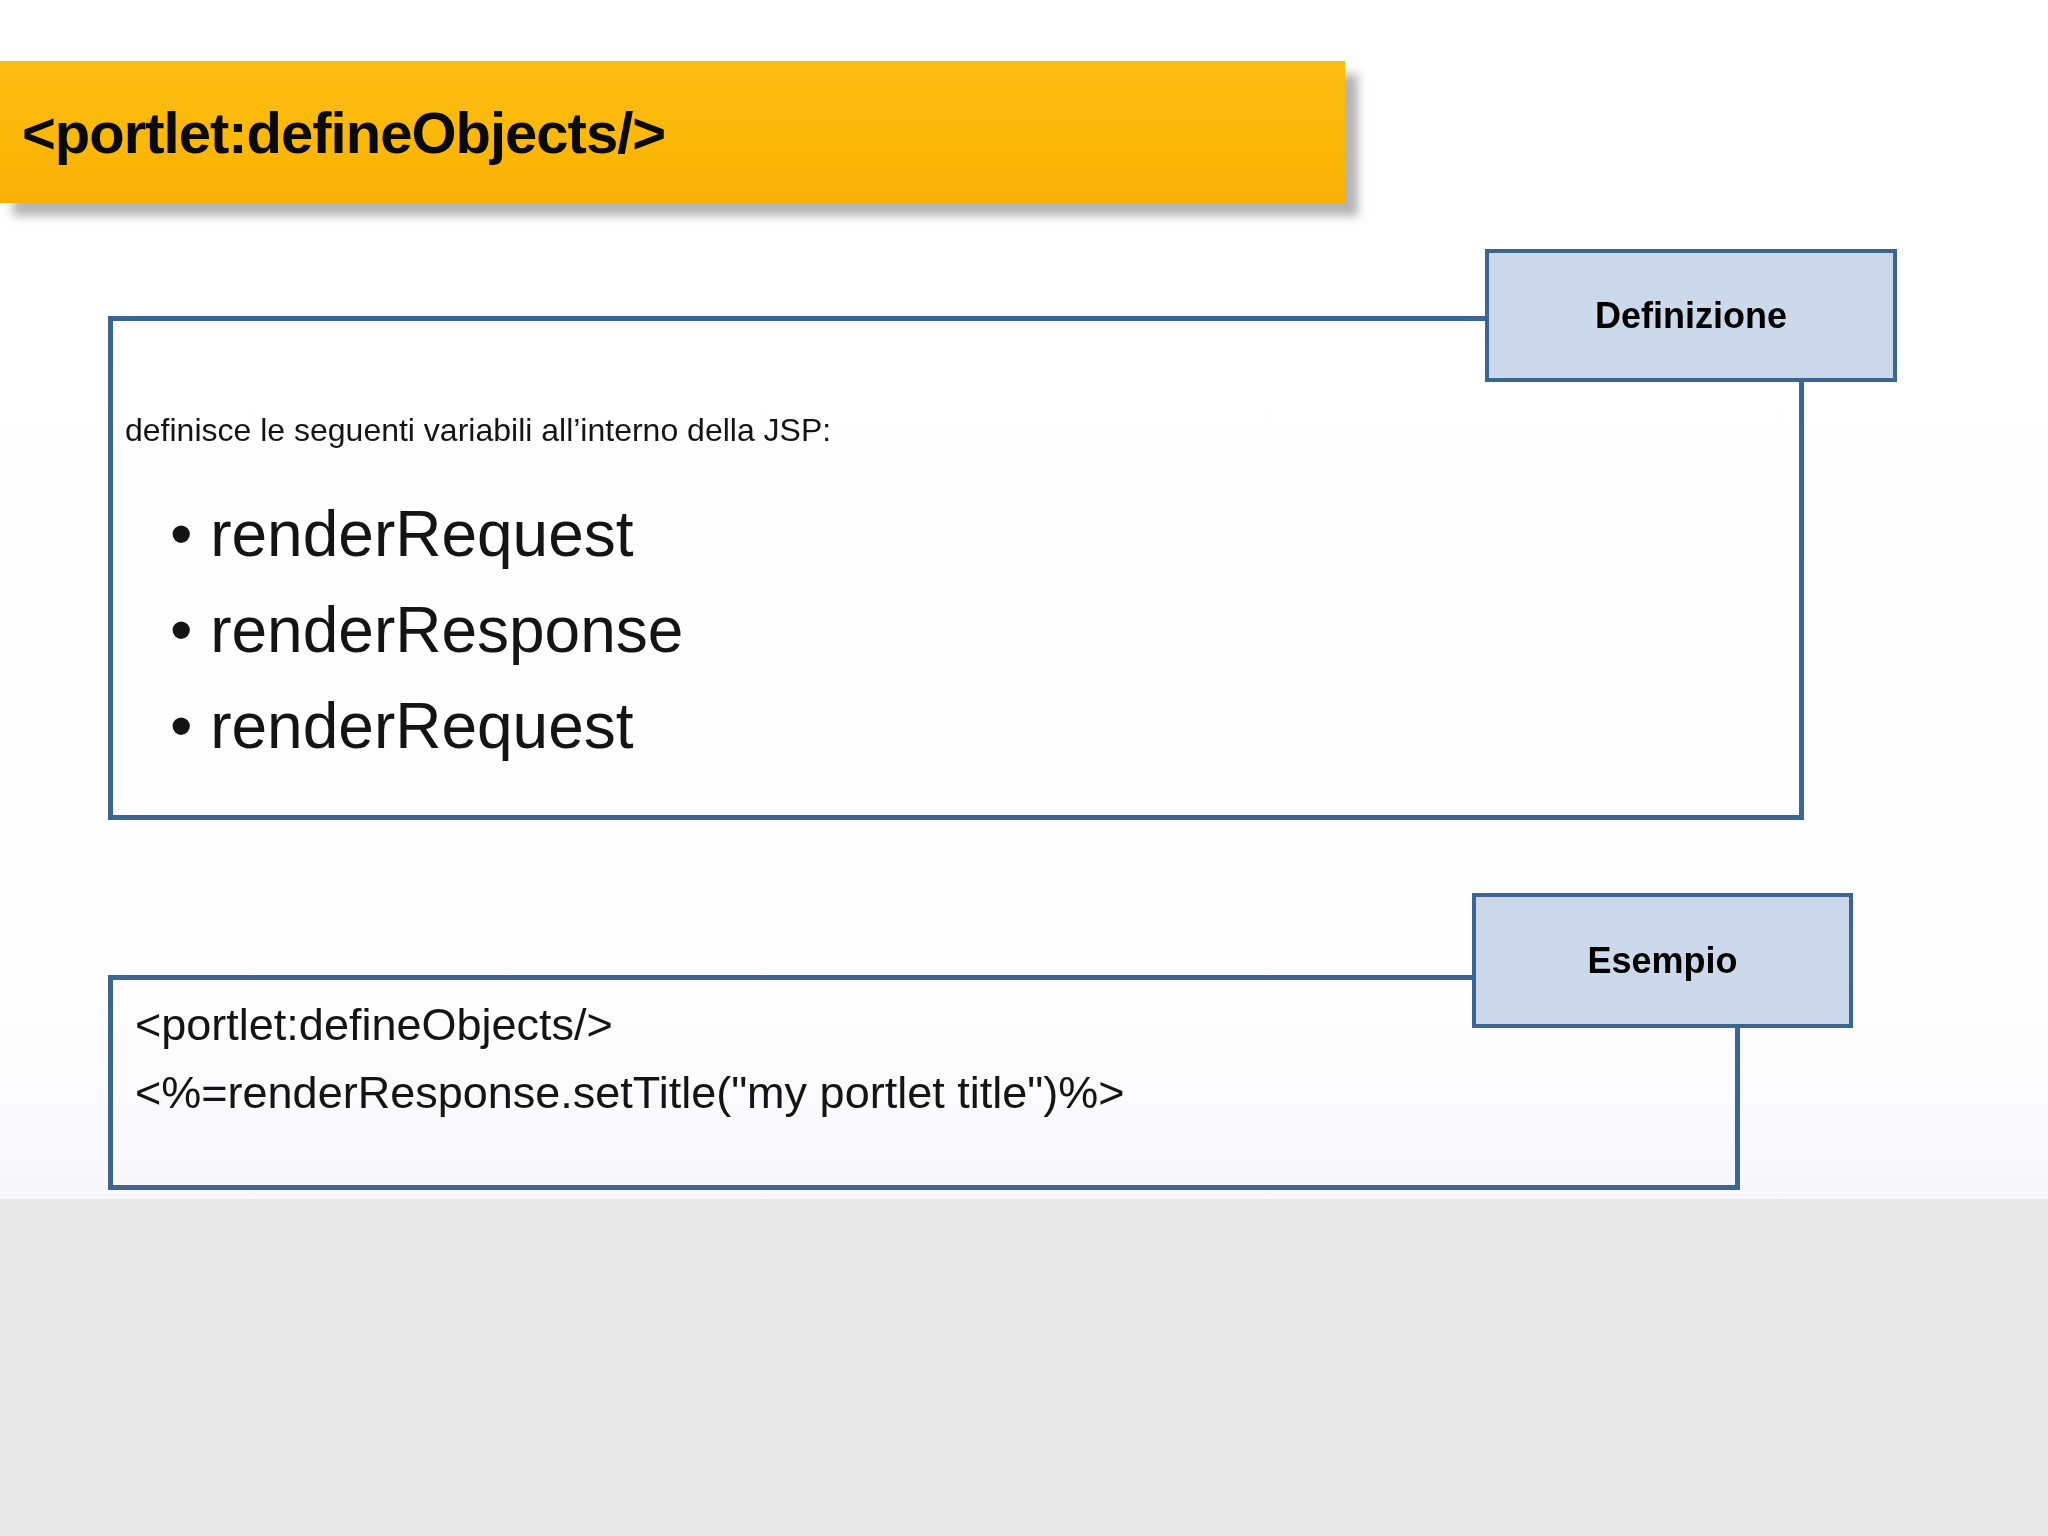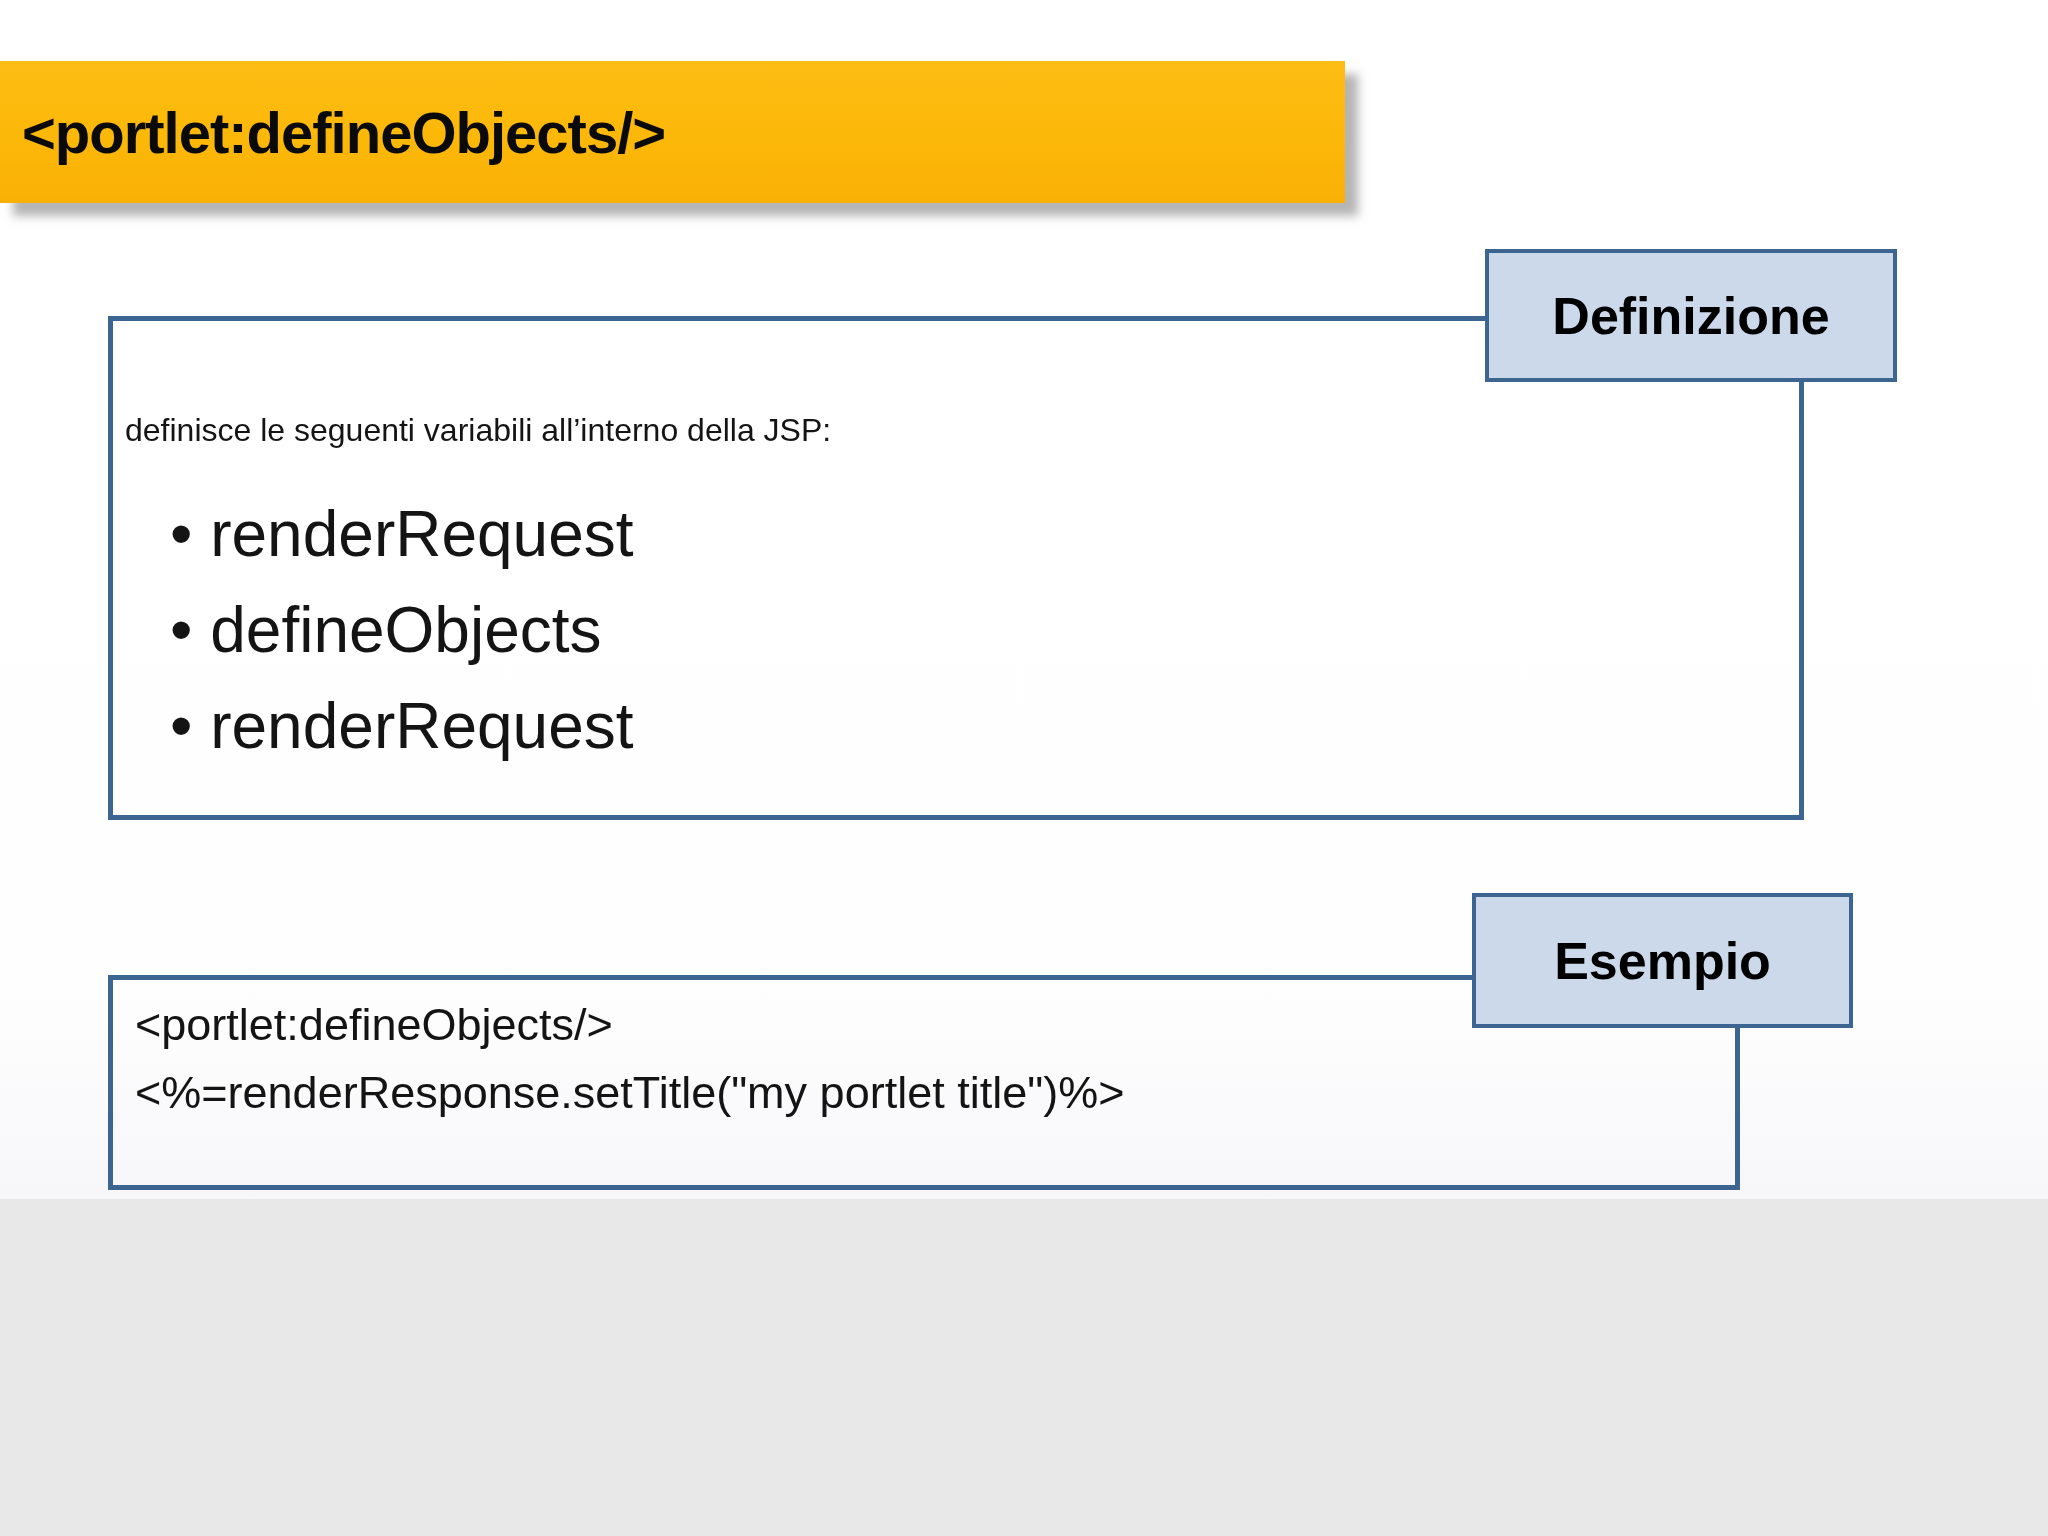--- a/index.html
+++ b/index.html
@@ -44,21 +44,21 @@
 
   
   .callout-tab {
     position: absolute;
     background: #cbd9eb;
     border: 4px solid #3d6591;
     z-index: 3;
     display: flex;
     align-items: center;
     justify-content: center;
-    font-size: 52px;
+    font-size: 36px;
     font-weight: bold;
     color: #000000;
   }
   .tab-definition { left: 1485px; top: 249px; width: 404px; height: 125px; }
   .tab-example    { left: 1472px; top: 893px; width: 373px; height: 127px; }
 
   
   .intro-line {
     position: absolute;
     left: 125px; top: 400px;
@@ -110,21 +110,21 @@
   <div class="outline-box box-definition"></div>
 
   <div class="callout-tab tab-definition">
     <span>Definizione</span>
   </div>
 
   <div class="intro-line">definisce le seguenti variabili all’interno della JSP:</div>
 
   <div class="bullet-list">
       <div class="bullet-line">• renderRequest</div>
-      <div class="bullet-line">• defineObjects</div>
+      <div class="bullet-line">• renderResponse</div>
       <div class="bullet-line">• renderRequest</div>
     </div>
 
   <div class="outline-box box-example"></div>
 
   <div class="callout-tab tab-example">
     <span>Esempio</span>
   </div>
 
   <div class="code-block">

